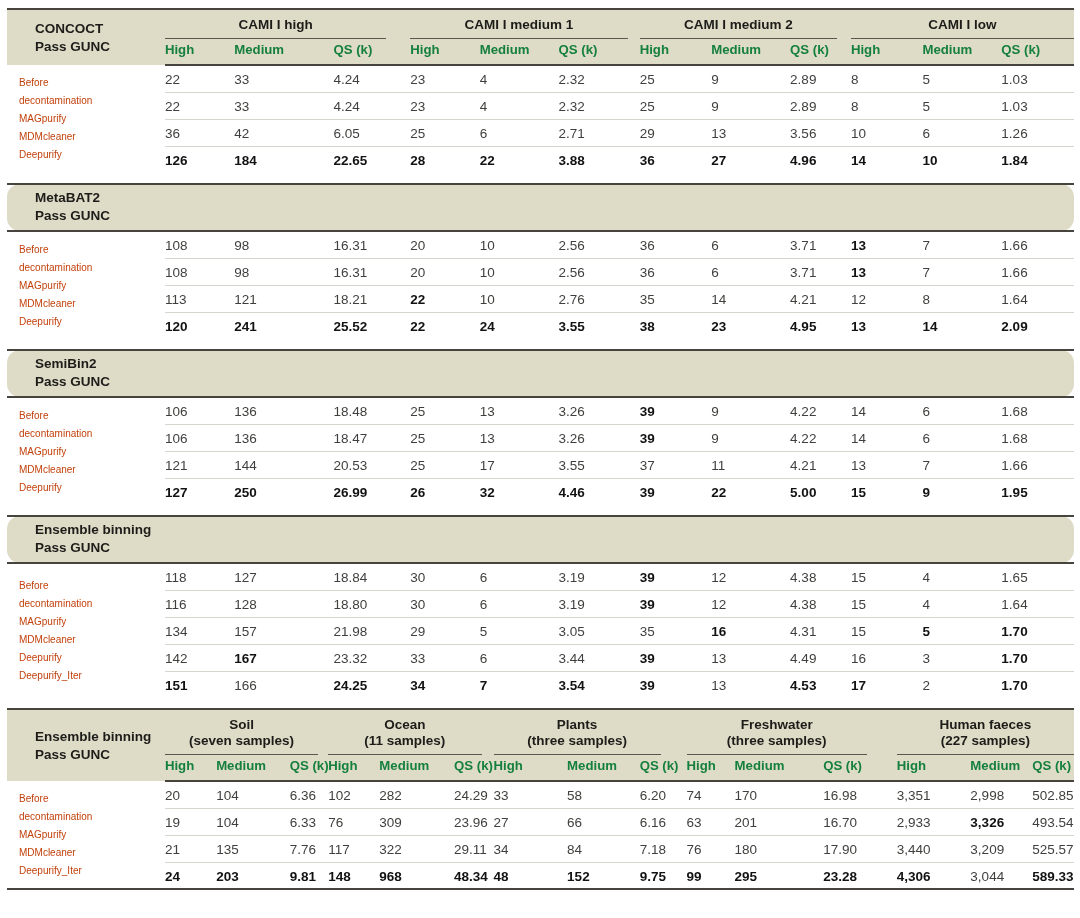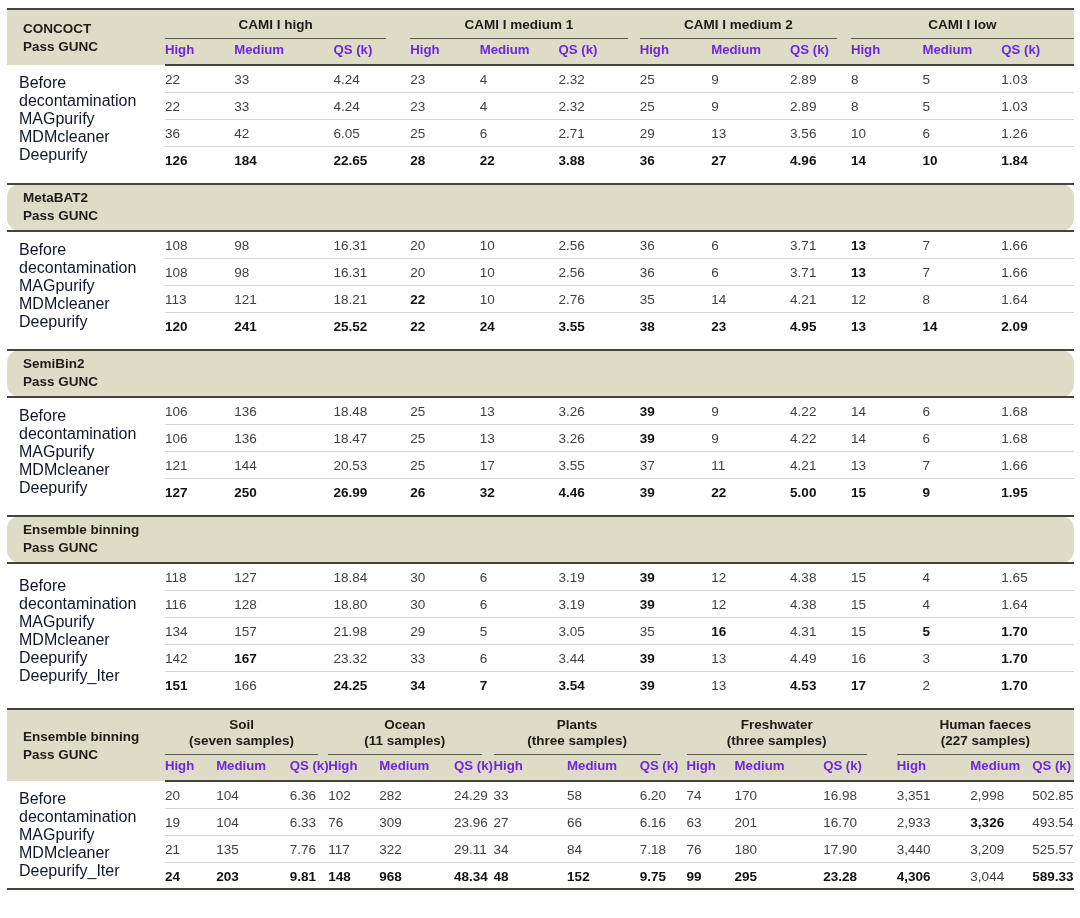--- a/index.html
+++ b/index.html
@@ -28,21 +28,21 @@
   th, td {
     padding: 0;
     text-align: left;
     font-weight: normal;
     font-size: 13.5px;
     white-space: nowrap;
   }
 
   th.stub, th.band {
     vertical-align: middle;
-    padding-left: 16px;
+    padding-left: 28px;
   }
   .title-line {
     font-weight: bold;
     color: #1d1c19;
     font-size: 13.5px;
     line-height: 18px;
   }
   th.band { padding-top: 4px; padding-bottom: 5px; border-radius: 13px; }
 
   th.group { vertical-align: bottom; padding-top: 7px; margin-top: 32px; }
@@ -50,30 +50,30 @@
     border-bottom: 1.5px solid #5a5850;
     padding-bottom: 5px;
     text-align: center;
     font-weight: bold;
     color: #1d1c19;
     font-size: 13.5px;
     line-height: 16px;
   }
   th.subh {
     font-weight: bold;
-    color: #6d28d9;
+    color: #15803d;
     padding: 3px 0 7px 0;
     font-size: 13.2px;
   }
 
   td.stub-cell {
     vertical-align: middle;
     padding-left: 12px;
-    color: #0f172a;
-    font-size: 16px;
+    color: #c2410c;
+    font-size: 10px;
     line-height: 18px;
   }
   tr.data-row { height: 27px; }
   td.val {
     vertical-align: top;
     padding-top: 6px;
     color: #3f3f3d;
     border-bottom: 1px solid #d6d5ce;
   }
   tbody tr:last-child td { border-bottom: none; }

